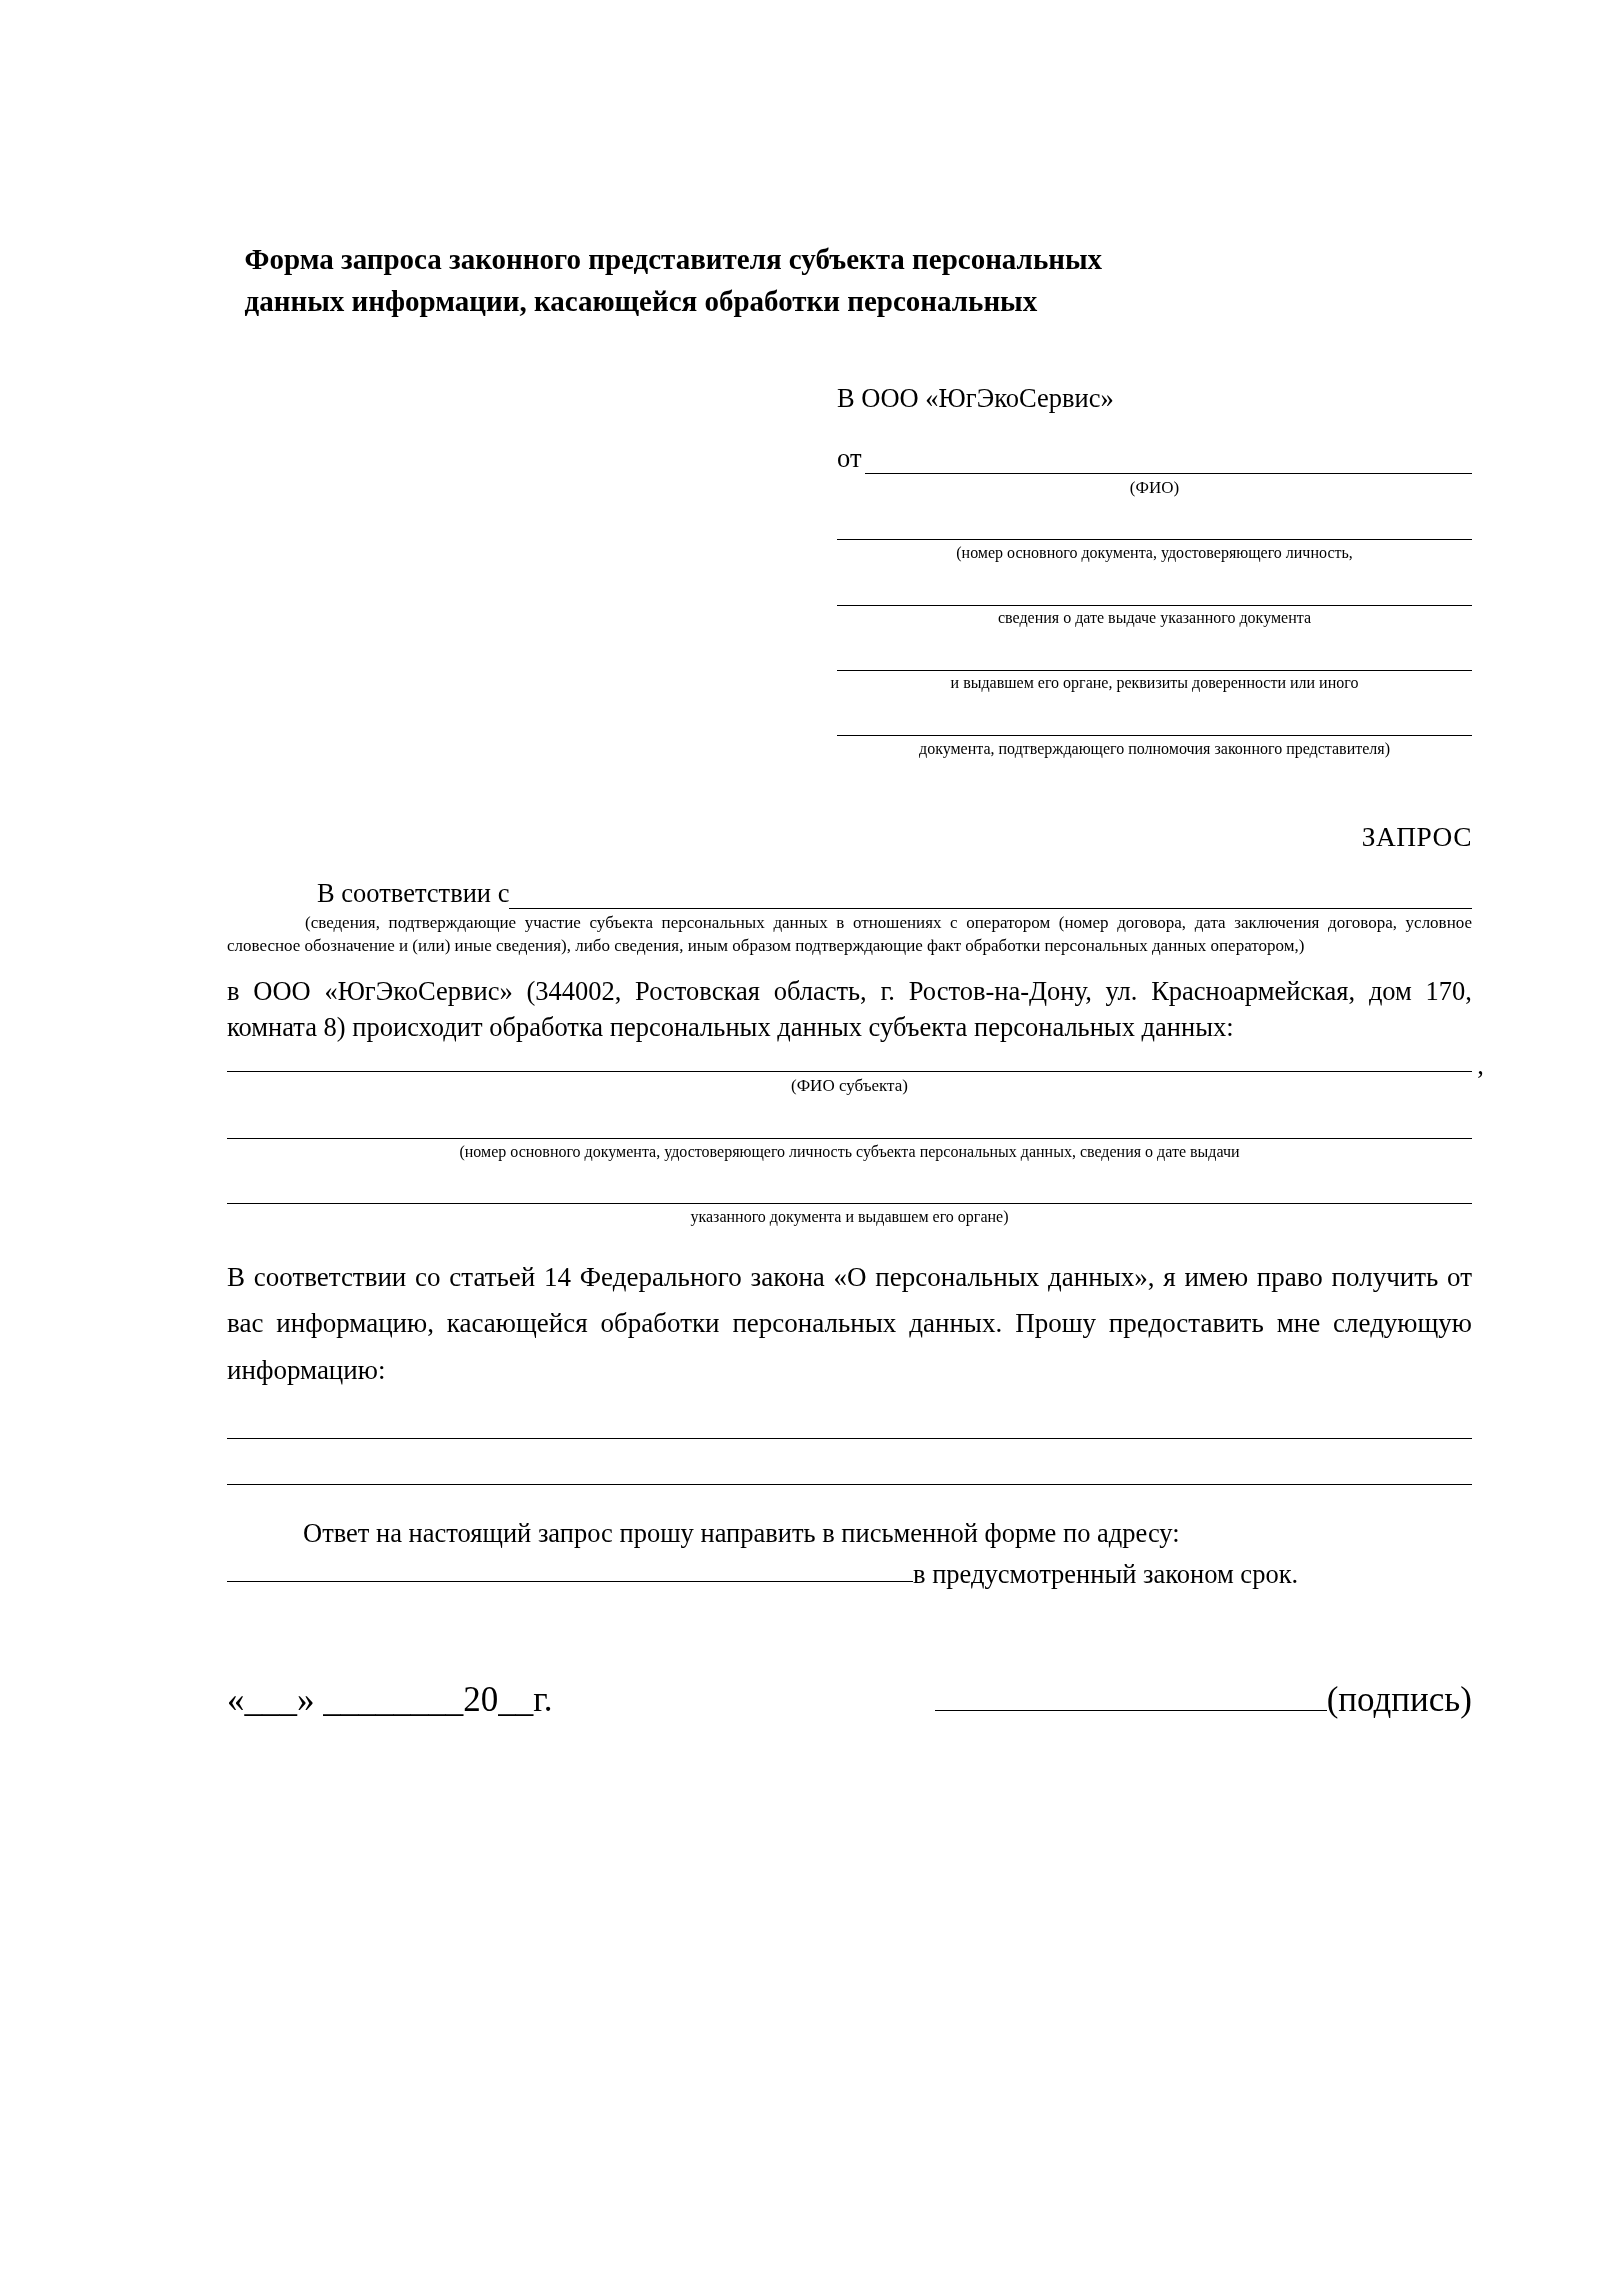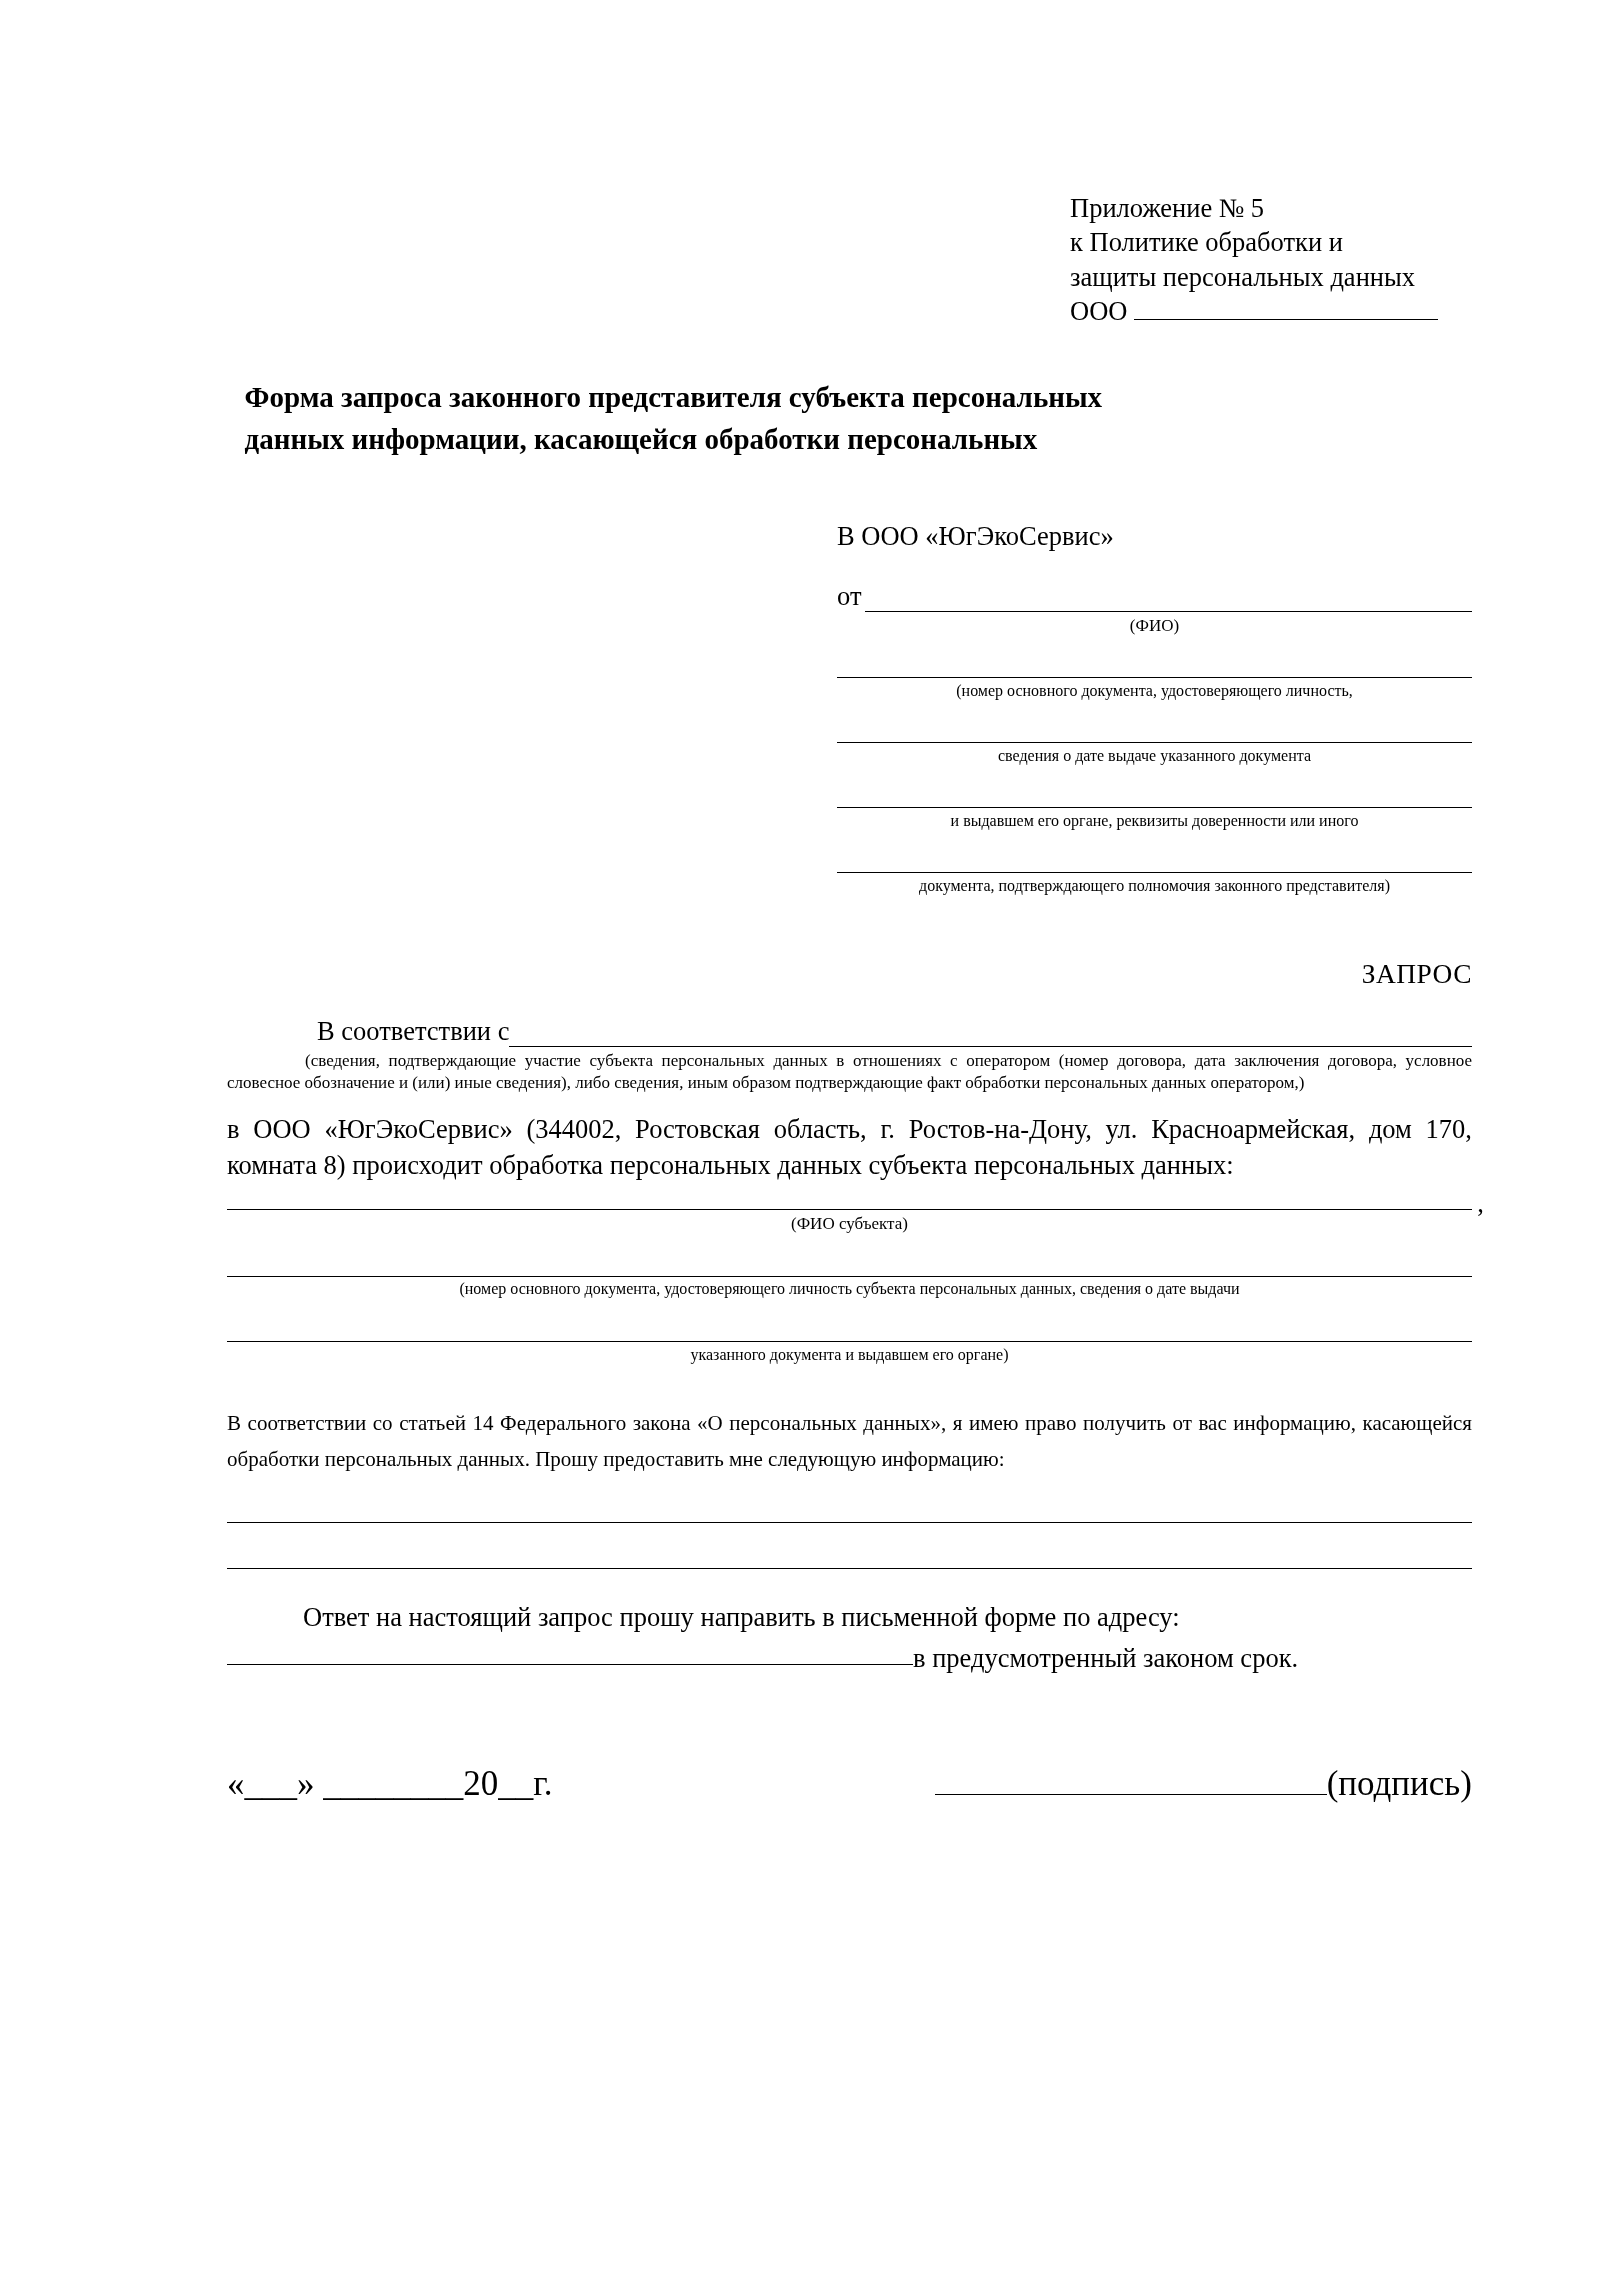--- a/index.html
+++ b/index.html
@@ -139,24 +139,24 @@
   }
   .small-note .first-ind { padding-left: 78px; }
 
   .para {
     font-size: 26.5px;
     line-height: 1.38;
     text-align: justify;
     margin-top: 15.7px;
   }
   .para-justify-loose {
-    font-size: 21px;
+    font-size: 27px;
     line-height: 1.72;
     text-align: justify;
-    margin-top: 40px;
+    margin-top: 27px;
   }
 
   .line-rule {
     width: 100%;
     border-bottom: 1.5px solid #000;
     height: 25.5px;
   }
   .line-rule.comma-end { position: relative; }
   .line-rule.comma-end::after {
     content: ",";
@@ -203,29 +203,20 @@
     height: 21.6px;
   }
   .sign-row .sig-label { white-space: pre; }
 </style>
 </head>
 <body>
 
 <div class="page">
   <div class="content">
 
-    <div class="header-block">
-      <span class="line">Приложение № 5</span>
-      <span class="line">к Политике обработки и</span>
-      <span class="line">защиты персональных данных</span>
-      <span class="line ooo-line">
-        <span class="lbl">ООО</span>
-        <span class="fill"></span>
-      </span>
-    </div>
 
     <div class="doc-title">
       <span class="t-line">Форма запроса законного представителя субъекта персональных</span>
       <span class="t-line">данных информации, касающейся обработки персональных</span>
     </div>
 
     <div class="addressee">
       <span class="to-company">В ООО «ЮгЭкоСервис»</span>
 
       <div class="ot-row">

